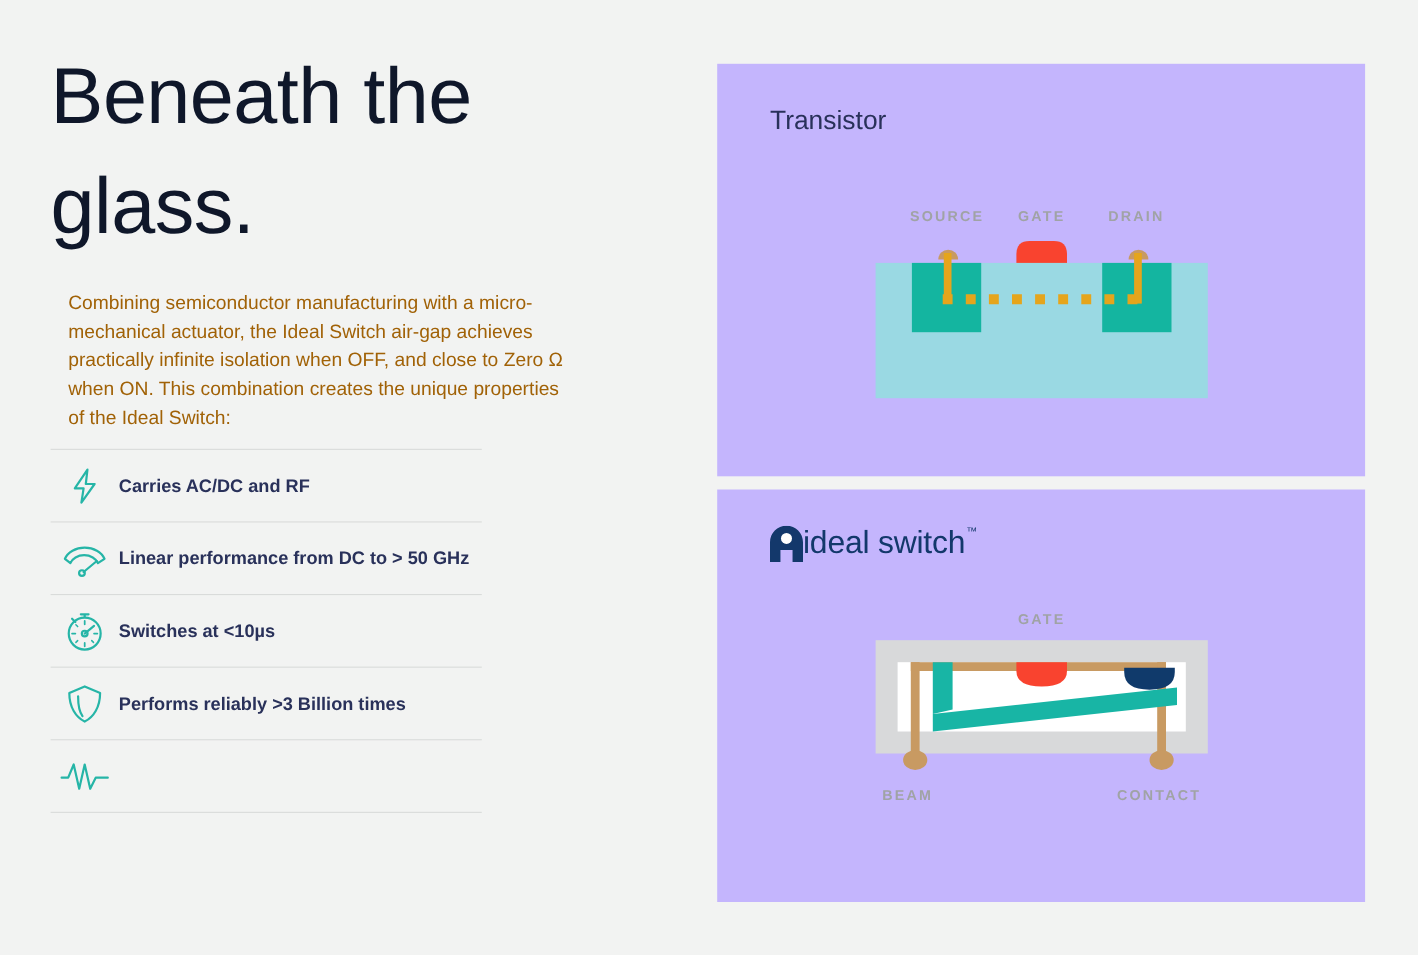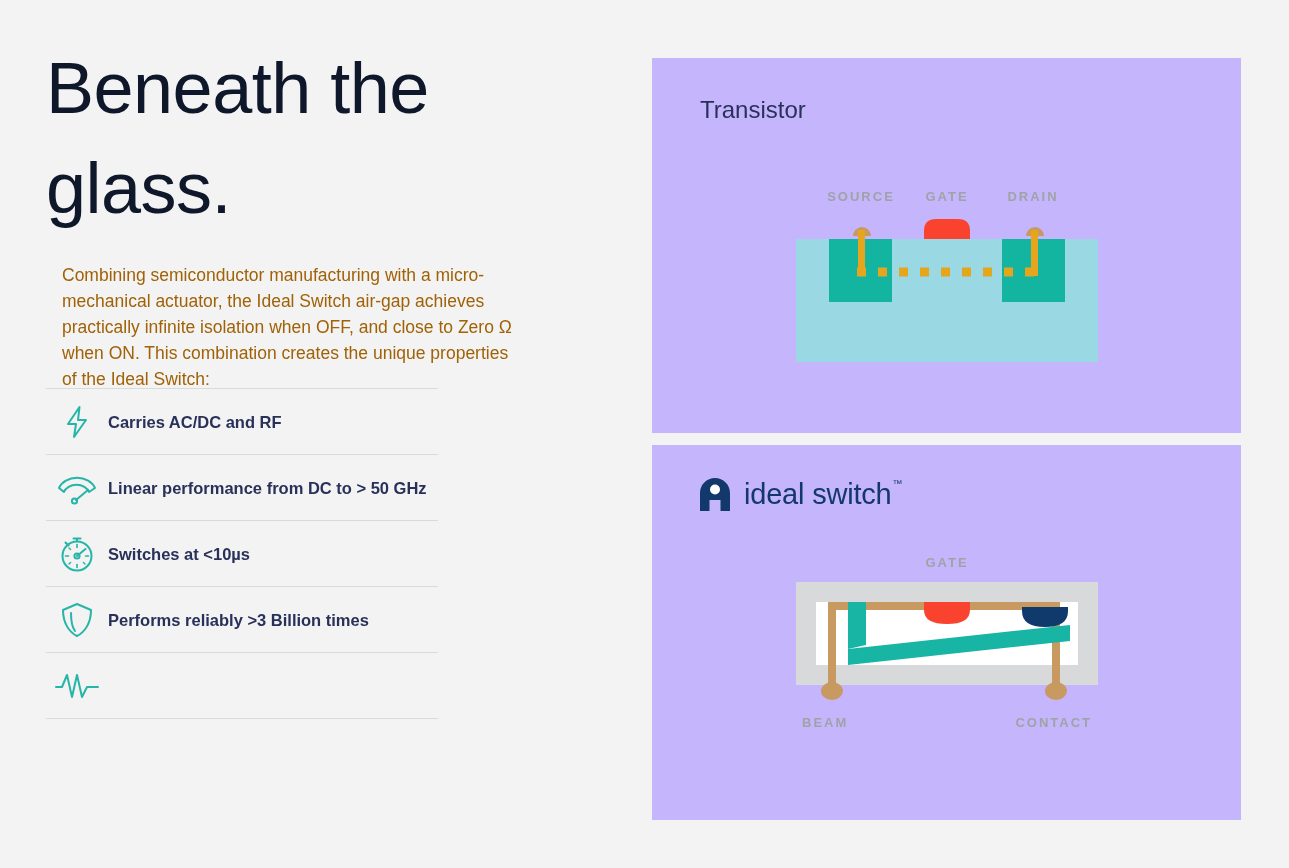--- a/index.html
+++ b/index.html
@@ -42,21 +42,21 @@
     font-size: 17.5px;
     line-height: 26px;
     color: #a16207;
     font-weight: 400;
   }
 
   
   .feature-list {
     position: absolute;
     left: 46px;
-    top: 388px;
+    top: 408px;
     width: 392px;
     border-top: 1px solid #d9dbda;
   }
   .feature-item {
     display: flex;
     align-items: center;
     border-bottom: 1px solid #d9dbda;
     min-height: 66px;
     padding: 6px 0;
     box-sizing: border-box;
@@ -107,21 +107,20 @@
     height: 200px;
   }
 
   
   .logo-lockup {
     position: absolute;
     left: 48px;
     top: 33px;
     display: flex;
     align-items: center;
-    gap: 14px;
   }
   .logo-mark { display: block; }
   .wordmark {
     font-size: 29px;
     font-weight: 300;
     color: #13386b;
     letter-spacing: -0.2px;
     position: relative;
     white-space: nowrap;
   }

